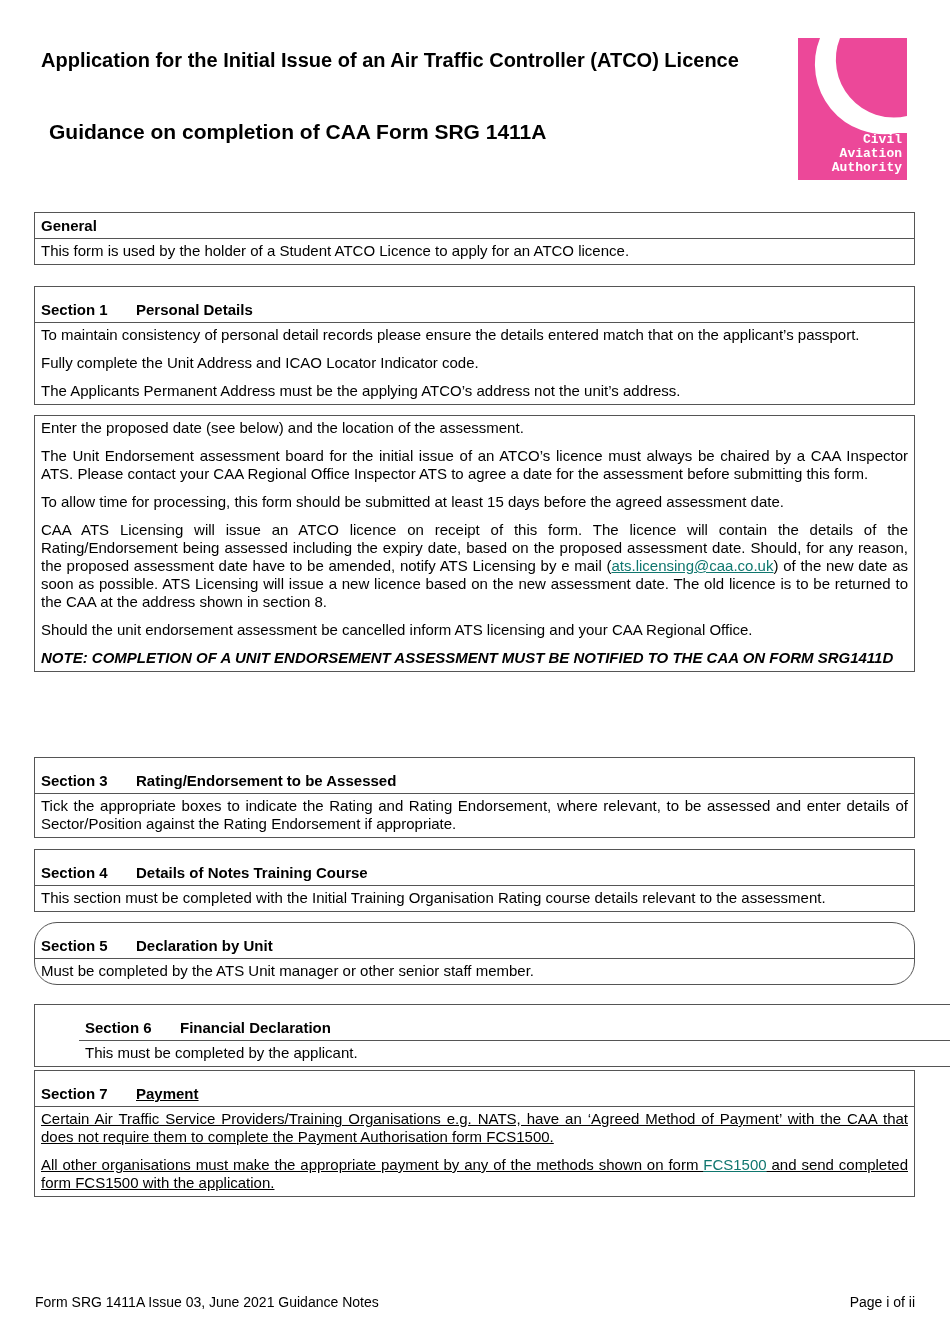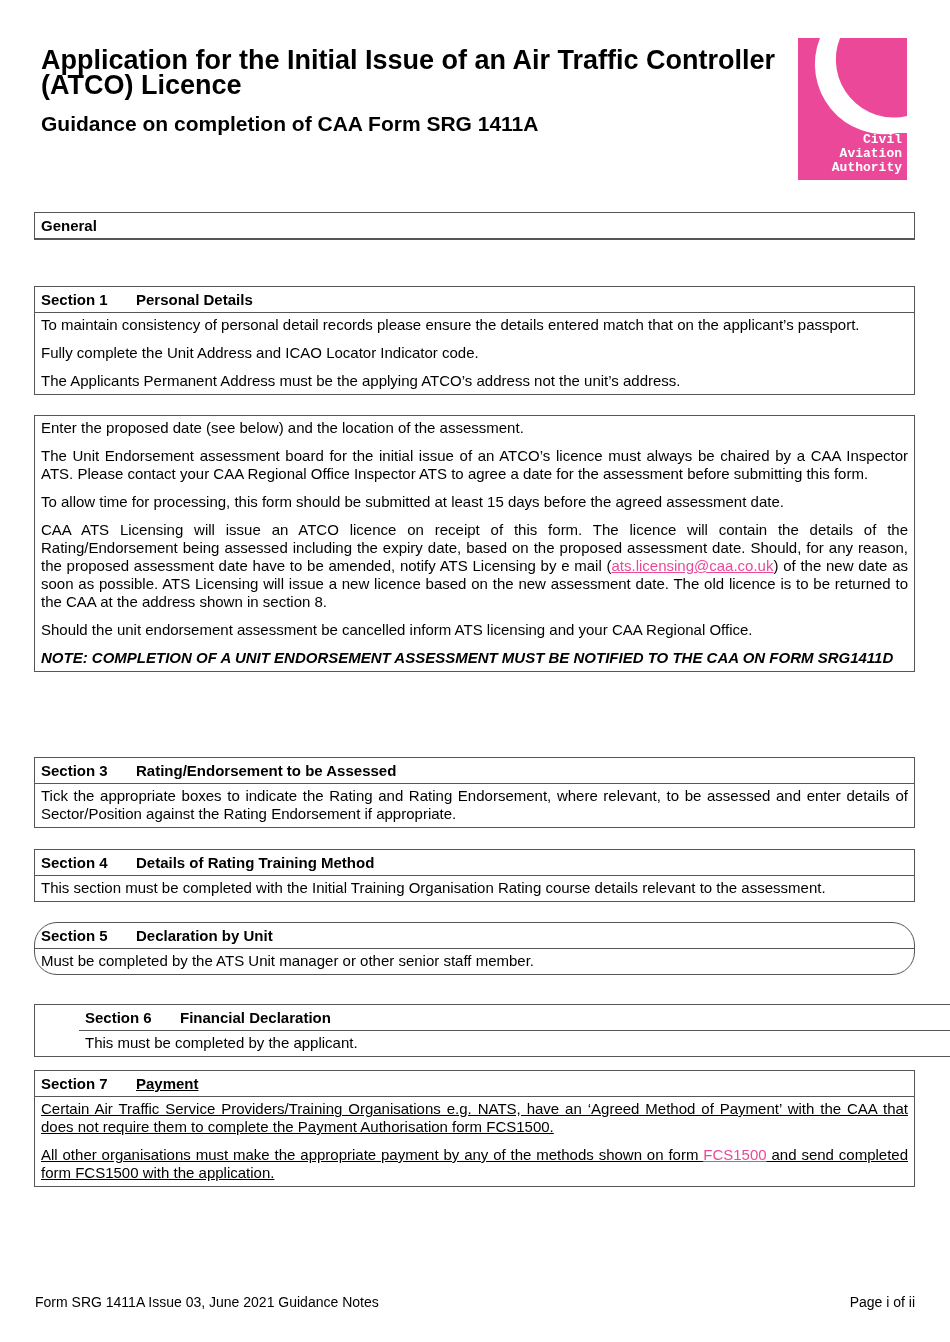--- a/index.html
+++ b/index.html
@@ -1,29 +1,29 @@
 <!DOCTYPE html>
 <html><head>
 <meta charset="utf-8">
 <style>
   html, body { margin: 0; padding: 0; background: #ffffff; }
   body { width: 950px; height: 1342px; position: relative; font-family: "Liberation Sans", sans-serif; color: #000; overflow: hidden; }
-  .title { position: absolute; left: 41px; top: 48px; width: 740px; font-size: 27px; font-weight: bold; line-height: 25px; margin: 0; }
-  .subtitle { position: absolute; left: 41px; top: 111px; font-size: 21px; font-weight: bold; line-height: 25px; margin: 0; }
+  .title { position: absolute; left: 41px; top: 48px; width: 740px; font-size: 20px; font-weight: bold; line-height: 25px; margin: 0; }
+  .subtitle { position: absolute; left: 41px; top: 111px; font-size: 21px; font-weight: bold; line-height: 25px; margin: 8px; }
   .logo { position: absolute; left: 798px; top: 38px; width: 109px; height: 142px; background: #ec4899; overflow: hidden; font-family: Liberation Mono, monospace; }
   .logo svg { position: absolute; left: 0; top: 0; }
   .logo-text { position: absolute; right: 5px; bottom: 5px; color: #fff; font-weight: bold; font-size: 13px; line-height: 14px; text-align: right; }
   .box { position: absolute; left: 34px; width: 879px; border: 1px solid #555; }
   .box-head { font-weight: bold; font-size: 15px; line-height: 18px; padding: 4px 6px 3px 6px; border-bottom: 1px solid #555; }
-  .box-head .num { display: inline-block; width: 95px; }
+  .box-head .num { display: inline-block; width: 95px; margin-top: 10px; }
   .box-body { padding: 3px 6px 4px 6px; font-size: 15px; line-height: 18px; text-align: justify; }
   .box-body p { margin: 0 0 10px 0; }
   .box-body p:last-child { margin-bottom: 0; }
   .bold { font-weight: bold; font-style: italic; }
-  a.link { color: #ec4899; text-decoration: underline; }
+  a.link { color: #0f766e; text-decoration: underline; }
   .footer-left { position: absolute; left: 35px; top: 1294px; font-size: 14px; }
   .footer-right { position: absolute; right: 35px; top: 1294px; font-size: 14px; }
 </style>
 </head>
 <body>
 
 <h1 class="title">Application for the Initial Issue of an Air Traffic Controller (ATCO) Licence</h1>
 <h2 class="subtitle">Guidance on completion of CAA Form SRG 1411A</h2>
 
 <div class="logo">
@@ -32,20 +32,23 @@
   </svg>
   <div class="logo-text">
     <div>Civil Aviation</div>
     <div>Authority</div>
   </div>
 </div>
 
 <div class="box" style="top:212px;">
   <div class="box-head">
     <span>General</span>
+  </div>
+  <div class="box-body">
+    <p>This form is used by the holder of a Student ATCO Licence to apply for an ATCO licence.</p>
   </div>
 </div>
 
 <div class="box" style="top:286px;">
   <div class="box-head">
     <span class="num">Section 1</span><span>Personal Details</span>
   </div>
   <div class="box-body">
     <p>To maintain consistency of personal detail records please ensure the details entered match that on the applicant’s passport.</p>
     <p>Fully complete the Unit Address and ICAO Locator Indicator code.</p>
@@ -68,21 +71,21 @@
   <div class="box-head">
     <span class="num">Section 3</span><span>Rating/Endorsement to be Assessed</span>
   </div>
   <div class="box-body">
     <p>Tick the appropriate boxes to indicate the Rating and Rating Endorsement, where relevant, to be assessed and enter details of Sector/Position against the Rating Endorsement if appropriate.</p>
   </div>
 </div>
 
 <div class="box" style="top:849px;">
   <div class="box-head">
-    <span class="num">Section 4</span><span>Details of Rating Training Method</span>
+    <span class="num">Section 4</span><span>Details of Notes Training Course</span>
   </div>
   <div class="box-body">
     <p>This section must be completed with the Initial Training Organisation Rating course details relevant to the assessment.</p>
   </div>
 </div>
 
 <div class="box" style="top:922px;border-radius:23px;">
   <div class="box-head">
     <span class="num">Section 5</span><span>Declaration by Unit</span>
   </div>

